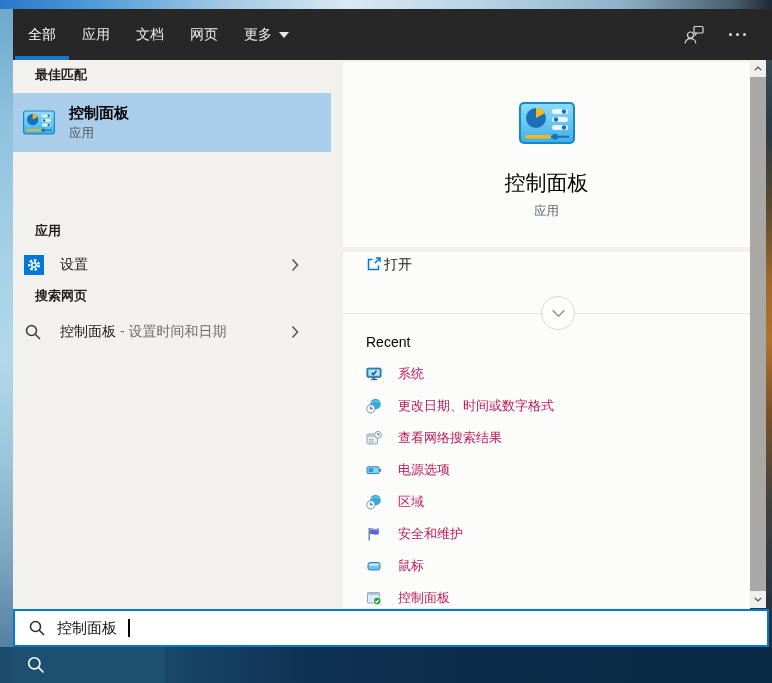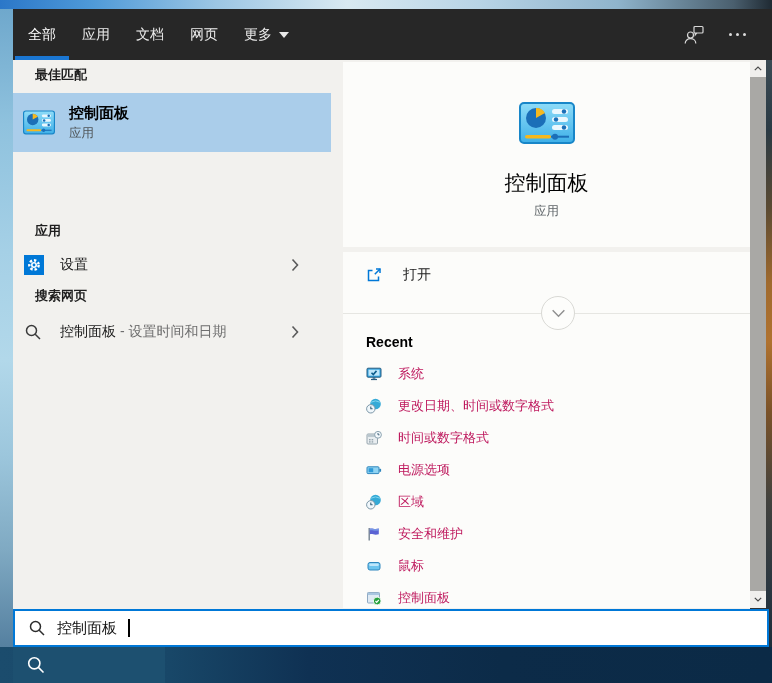--- a/index.html
+++ b/index.html
@@ -43,26 +43,26 @@
   .lrow .dim{color:#6e6e6e}
   .chev{position:absolute;right:32px;top:50%;transform:translateY(-50%);display:flex}
   .gear-tile{width:20px;height:20px;background:#0078d7;display:flex;align-items:center;justify-content:center;flex:0 0 auto}
 
   
   .card{position:absolute;left:343px;width:407px;background:#fcfcfa}
   .card1{top:62px;height:185px;display:flex;flex-direction:column;align-items:center}
   .card1 .big-title{margin-top:23px;font-size:21px;color:#000}
   .card1 .big-sub{margin-top:6px;font-size:12.5px;color:#5f6569}
   .card2{top:252px;height:356px;overflow:hidden}
-  .open-row{position:absolute;left:23px;top:14px;display:flex;align-items:center;gap:21px}
+  .open-row{position:absolute;left:23px;top:4px;display:flex;gap:2px}
   .open-row .label{font-size:14px;color:#1a1a1a}
   .divider{position:absolute;left:0;right:0;top:61px;border-top:1px solid #e6e6e2}
   .pill-btn{position:absolute;left:198px;top:44px;width:34px;height:34px;border-radius:50%;
     background:#fdfdfb;border:1px solid #d9d9d5;display:flex;align-items:center;justify-content:center}
-  .recent-header{position:absolute;left:23px;top:82px;font-size:14px;font-weight:700;color:#000}
+  .recent-header{position:absolute;left:23px;top:82px;font-size:14px;font-weight:400;color:#000}
   .recent-list{position:absolute;left:0;right:0;top:106px}
   .recent-item{height:32px;display:flex;align-items:center;gap:16px;padding-left:23px}
   .ric{width:16px;height:16px;flex:0 0 auto;display:flex}
   .ril{font-size:13px;color:#be185d}
 
   
   .scrollbar{left:750px;top:60px;width:16px;height:548px;background:#f0efed}
   .sb-btn{position:absolute;left:0;width:16px;height:17px;display:flex;align-items:center;justify-content:center}
   .sb-up{top:0}.sb-down{bottom:0}
   .sb-thumb{position:absolute;left:0;top:17px;width:16px;height:514px;background:#a9a8a5}
@@ -269,21 +269,21 @@
             <g fill="#97a6ae">
                 <rect x="3" y="9" width="1.6" height="1.4"></rect>
                 <rect x="5.6" y="9" width="1.6" height="1.4"></rect>
                 <rect x="3" y="11.2" width="1.6" height="1.4"></rect>
                 <rect x="5.6" y="11.2" width="1.6" height="1.4"></rect>
               </g>
             <circle cx="12" cy="4.8" r="3.4" fill="#f4f9fc" stroke="#8aa2b0"></circle>
             <path d="M12 3 V4.8 H13.5" stroke="#41637a" fill="none"></path>
           </svg>
         </span>
-        <span class="ril">时间或数字格式</span>
+        <span class="ril">查看网络搜索结果</span>
       </div>
       <div class="recent-item">
         <span class="ric">
           <svg width="16" height="16" viewBox="0 0 16 16">
             <rect x="1" y="4.8" width="12" height="6.8" rx="1" fill="#8fd3f2" stroke="#2e86bd"></rect>
             <rect x="2.6" y="6.2" width="4.6" height="4" fill="#2e9ad8"></rect>
             <rect x="13.3" y="6.8" width="1.8" height="3" rx="0.6" fill="#2e86bd"></rect>
           </svg>
         </span>
         <span class="ril">电源选项</span>

